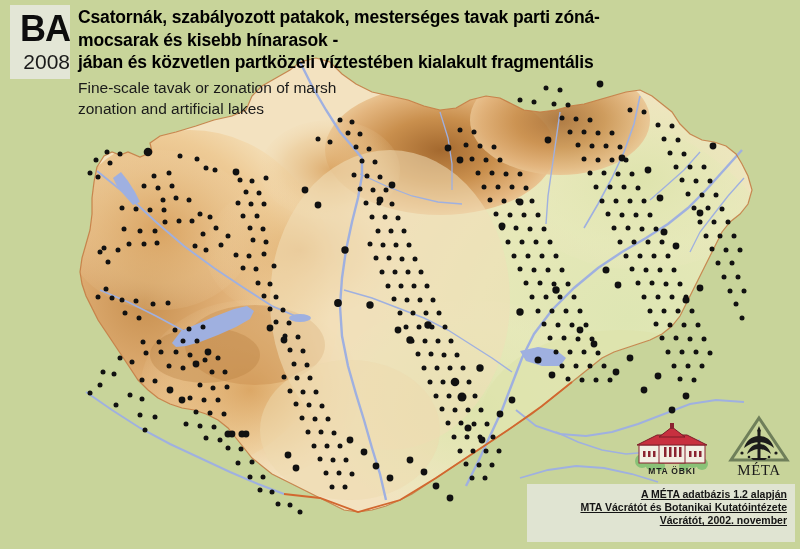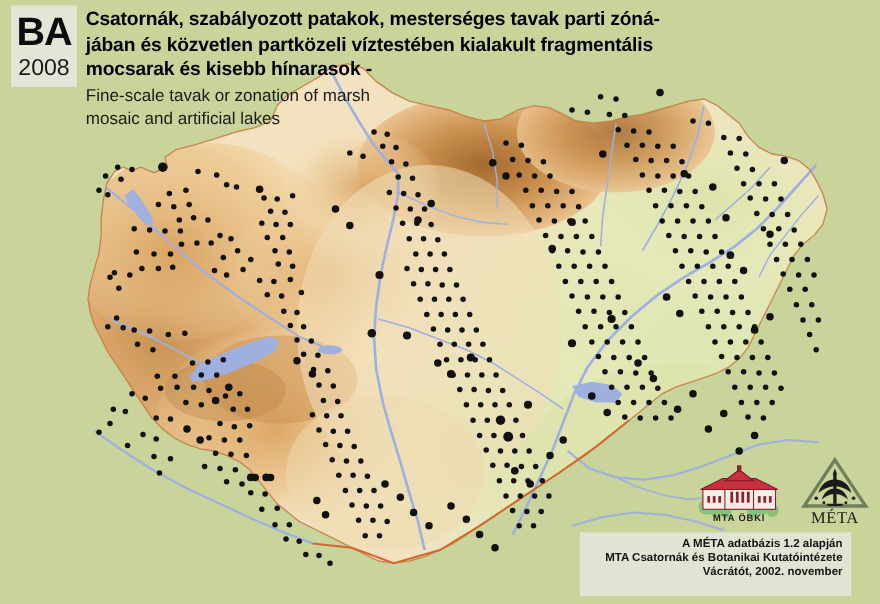--- a/index.html
+++ b/index.html
@@ -8,21 +8,21 @@
     background:#c8d49a;
     font-family:"Liberation Sans", sans-serif;
     position:relative;
   }
   #root{position:relative;width:800px;height:549px;overflow:hidden;background:#c8d49a;}
 
   
   .code-box{
     position:absolute;left:10px;top:5px;width:60px;height:74px;
     background:#e3e6d6;
-    display:flex;flex-direction:column;align-items:center;justify-content:flex-start;
+    display:flex;flex-direction:column;align-items:flex-end;justify-content:flex-start;
   }
   .code-box .code{
     font-size:36px;font-weight:bold;letter-spacing:-1px;color:#0d0d0d;
     line-height:44px;margin-top:2px;font-family:"Liberation Sans", sans-serif;
   }
   .code-box .year{
     font-size:21px;color:#1a1a1a;line-height:22px;font-family:"Liberation Sans", sans-serif;
   }
 
   .title-hu{
@@ -37,26 +37,26 @@
 
   
   #map{position:absolute;left:0;top:0;width:800px;height:549px;}
 
   
   .logo-obki{position:absolute;left:633px;top:421px;width:78px;height:56px;}
   .logo-meta{position:absolute;left:727px;top:414px;width:64px;height:64px;}
 
   
   .credits{
-    position:absolute;left:527px;top:484px;width:247px;height:58px;
+    position:absolute;left:527px;top:484px;width:268px;height:58px;
     background:#e0e4d2;
     box-sizing:border-box;
     padding:4px 8px 0 0;
     text-align:right;
-    font-size:10.5px;font-weight:bold;color:#141414;line-height:13.2px;
+    font-size:10.5px;font-weight:bold;color:#141414;line-height:13.2px;text-decoration:underline;
   }
   .credits div{white-space:nowrap;}
 </style>
 </head>
 <body>
 
 <div id="root">
 
   <svg id="map" viewBox="0 0 800 549">
     <defs>
@@ -722,27 +722,27 @@
       </g>
   </svg>
 
   <div class="code-box">
     <div class="code">BA</div>
     <div class="year">2008</div>
   </div>
 
   <div class="title-hu">
     <div>Csatornák, szabályozott patakok, mesterséges tavak parti zóná-</div>
+    <div>mocsarak és kisebb hínarasok -</div>
     <div>jában és közvetlen partközeli víztestében kialakult fragmentális</div>
-    <div>mocsarak és kisebb hínarasok -</div>
   </div>
 
   <div class="title-en">
     <div>Fine-scale tavak or zonation of marsh</div>
-    <div>mosaic and artificial lakes</div>
+    <div>zonation and artificial lakes</div>
   </div>
 
   <svg class="logo-obki" viewBox="0 0 78 56">
 
     <g fill="#7fbf72" opacity="0.85">
       <circle cx="9" cy="40" r="7"></circle>
         <circle cx="18" cy="43" r="6"></circle>
       <circle cx="60" cy="40" r="7"></circle>
         <circle cx="69" cy="43" r="6"></circle>
       <circle cx="27" cy="45" r="5"></circle>
@@ -785,17 +785,17 @@
         <circle cx="49" cy="39" r="1.6"></circle>
       <circle cx="22" cy="43" r="1.3"></circle>
         <circle cx="42" cy="43" r="1.3"></circle>
       <path d="M24,44 L40,44 L38,46 L26,46 Z"></path>
     </g>
     <text x="32" y="61" text-anchor="middle" font-family="Liberation Serif, serif" font-size="15" fill="#1b1b1b" letter-spacing="0.5">MÉTA</text>
   </svg>
 
   <div class="credits">
     <div>A MÉTA adatbázis 1.2 alapján</div>
-    <div>MTA Csatornák és Botanikai Kutatóintézete</div>
+    <div>MTA Vácrátót és Botanikai Kutatóintézete</div>
     <div>Vácrátót, 2002. november</div>
   </div>
 
 </div>
 
 </body></html>

